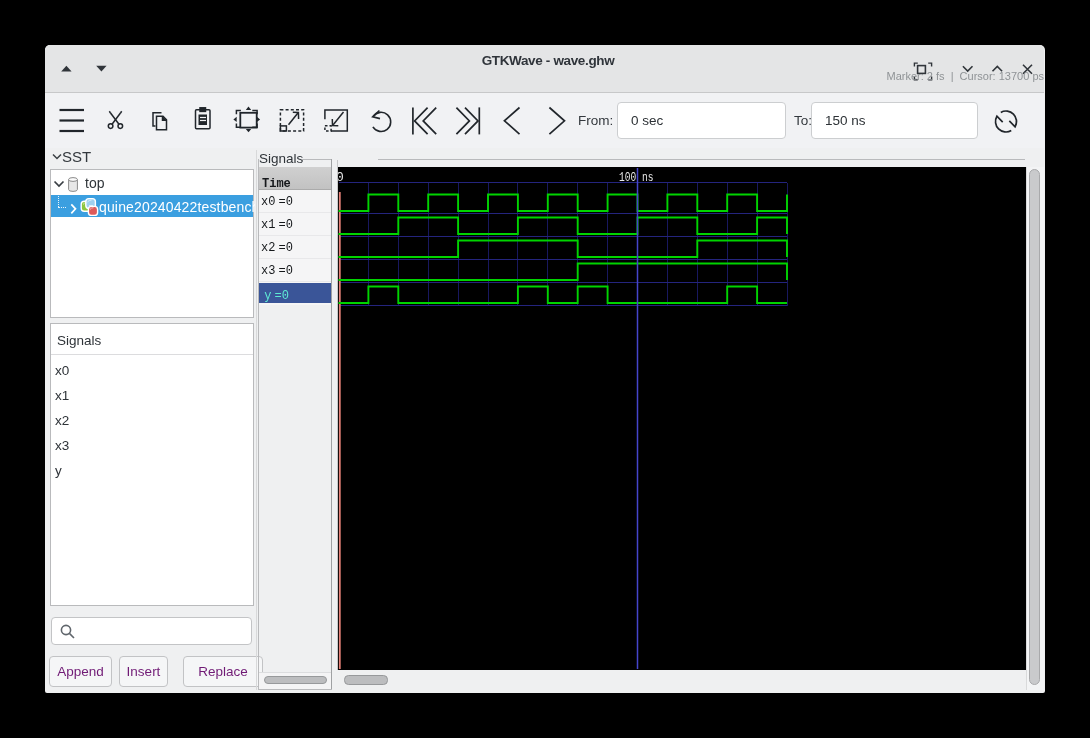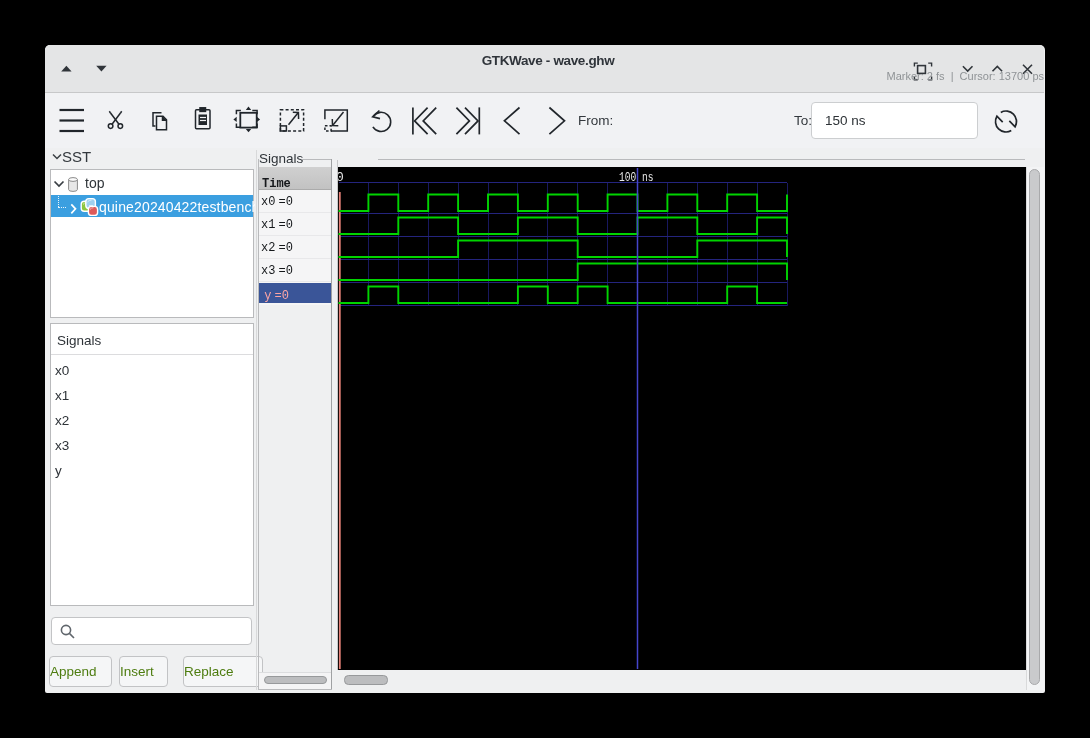--- a/index.html
+++ b/index.html
@@ -6,21 +6,21 @@
 *{box-sizing:border-box}
 .abs{position:absolute}
 #win{position:absolute;left:45px;top:44.5px;width:999.5px;height:648px;background:#eff0f1;border-radius:5px 5px 2px 2px;}
 #tbar{position:absolute;left:0;top:0;width:999px;height:48px;background:#e4e5e6;border-bottom:1px solid #c7c8c9;border-radius:5px 5px 0 0;}
 #tools{position:absolute;left:0;top:48px;width:999px;height:55px;background:#f1f2f4;}
 .ttl{position:absolute;left:0;top:8px;width:999px;text-align:center;font-size:13.5px;font-weight:bold;letter-spacing:-.35px;color:#2f343a;padding-left:7px;}
 .sub{position:absolute;left:0;top:25.5px;width:999px;text-align:right;font-size:11px;color:#8f9396;}
 .lbl{font-size:13.5px;color:#33383d}
 .inp{position:absolute;top:57px;height:37px;background:#fff;border:1px solid #ccced0;border-radius:4px;font-size:13.5px;color:#2d3236;line-height:35px;padding-left:13px}
 .box{position:absolute;left:5px;width:204px;background:#fff;border:1px solid #b9babc;}
-.btn{position:absolute;top:611px;height:31px;background:#f5f6f7;border:1px solid #c2c3c5;border-radius:4px;font-size:13.5px;color:#4d7c0f;line-height:29px}
+.btn{position:absolute;top:611px;height:31px;background:#f5f6f7;border:1px solid #c2c3c5;border-radius:4px;font-size:13.5px;color:#701a75;text-align:center;line-height:29px}
 .mono{font-family:"Liberation Mono",monospace;}
 .wtxt{font:13px "Liberation Mono",monospace;fill:#e8e8e8;}
 .mrow{position:absolute;left:213.5px;width:72.5px;height:23px;font-family:"Liberation Mono",monospace;font-size:12px;color:#15181b;line-height:23px;padding-top:1px;padding-left:2.5px;word-spacing:-4px;border-bottom:1px solid #e8e8ea;}
 .pill{position:absolute;background:#bcbdbf;border:1px solid #97999b;border-radius:4.5px;}
 .sitem{position:absolute;left:10px;font-size:13.5px;color:#2e3338;height:25px;line-height:25px}
 </style></head>
 <body>
 <div id="win">
  <div id="tbar"></div>
  <svg class="abs" style="left:0;top:0" width="999" height="48" viewBox="0 0 999 48">
@@ -119,20 +119,21 @@
 
 <path stroke-width="1.7" d="M504.4 14.5 L519.5 27.8 504.4 41.1"></path>
 
 <g stroke-width="1.7">
 <path d="M955.8 67.4 A 10.5 10.5 0 0 1 970.1 81.75 L 964.3 75.95" transform="translate(0 -48)"></path>
 <path d="M966.25 85.6 A 10.5 10.5 0 0 1 951.9 71.25 L 957.7 77.05" transform="translate(0 -48)"></path>
 </g>
 </g>
 </svg>
  <div class="abs lbl" style="left:533px;top:68px">From:</div>
+ <div class="inp" style="left:572px;width:169px">0 sec</div>
  <div class="abs lbl" style="left:749px;top:68px">To:</div>
  <div class="inp" style="left:766px;width:167px">150 ns</div>
 
  <svg class="abs" style="left:7px;top:108.5px" width="10" height="8" viewBox="0 0 10 8">
       <path d="M1 1.5 L5 5.5 9 1.5" stroke="#3a3f44" stroke-width="1.5" fill="none"></path>
     </svg>
  <div class="abs lbl" style="left:17px;top:103.5px;font-size:15px">SST</div>
  <div class="box" style="top:124px;height:149px"></div>
  <div class="abs" style="left:6px;top:150px;width:202px;height:22.5px;background:#3b9fe0"></div>
  <div class="abs" style="left:12.5px;top:151px;width:1px;height:11.5px;border-left:1px dotted #eaf5fc"></div>
@@ -180,21 +181,21 @@
  <div class="abs" style="left:213px;top:114.5px;width:1px;height:530.5px;background:#b9babc"></div>
  <div class="abs" style="left:286px;top:114.5px;width:1px;height:530.5px;background:#9fa1a3"></div>
  <div class="abs" style="left:213px;top:644.5px;width:74px;height:1px;background:#b9babc"></div>
  <div class="abs" style="left:213.5px;top:122.5px;width:72.5px;height:23px;background:linear-gradient(#d0d0d0,#c2c2c2);border-bottom:1px solid #ababab"></div>
  <div class="abs mono" style="left:217px;top:132.5px;font-size:12px;font-weight:bold;color:#17191c">Time</div>
  <div class="abs" style="left:213.5px;top:145.5px;width:72.5px;height:115px;background:#f5f5f6"></div>
  <div class="mrow" style="top:145.5px">x0 =0</div>
  <div class="mrow" style="top:168.5px">x1 =0</div>
  <div class="mrow" style="top:191.5px">x2 =0</div>
  <div class="mrow" style="top:214.5px">x3 =0</div>
- <div class="mrow" style="top:238.5px;background:#3a5598;color:#fca5a5;border-bottom:none;height:20px;line-height:20px;padding-top:3px">&nbsp;y =0</div>
+ <div class="mrow" style="top:238.5px;background:#3a5598;color:#5eead4;border-bottom:none;height:20px;line-height:20px;padding-top:3px">&nbsp;y =0</div>
  <div class="abs" style="left:213.5px;top:627px;width:72.5px;height:17.5px;background:#f4f4f5;border-top:1px solid #dcdddf"></div>
  <div class="pill" style="left:219px;top:631.5px;width:62.5px;height:8px"></div>
 
  <div class="abs" style="left:293px;top:120px;font-size:11px;color:#2e3338">Waves</div>
  <div class="abs" style="left:333px;top:114.5px;width:647px;height:1px;background:#b9babc"></div>
  <div class="abs" style="left:292px;top:115px;width:1px;height:510px;background:#c6c7c8"></div>
  <div class="abs" style="left:293px;top:122px;width:688px;height:503px;background:#000"></div>
  <svg class="abs" style="left:293px;top:122px" width="688" height="503" viewBox="0 0 688 503">
 <g stroke="#18185f" stroke-width="1" shape-rendering="crispEdges">
         <line x1="30.4" y1="15.5" x2="30.4" y2="138.5"></line>

